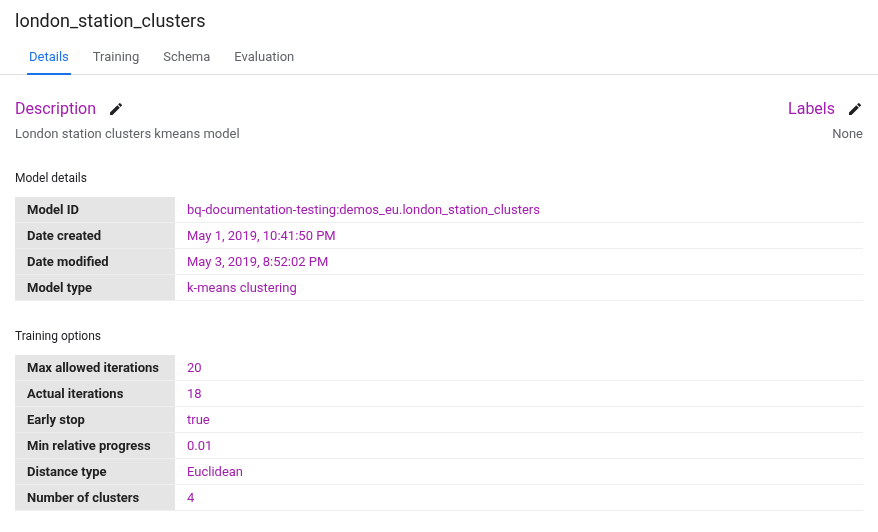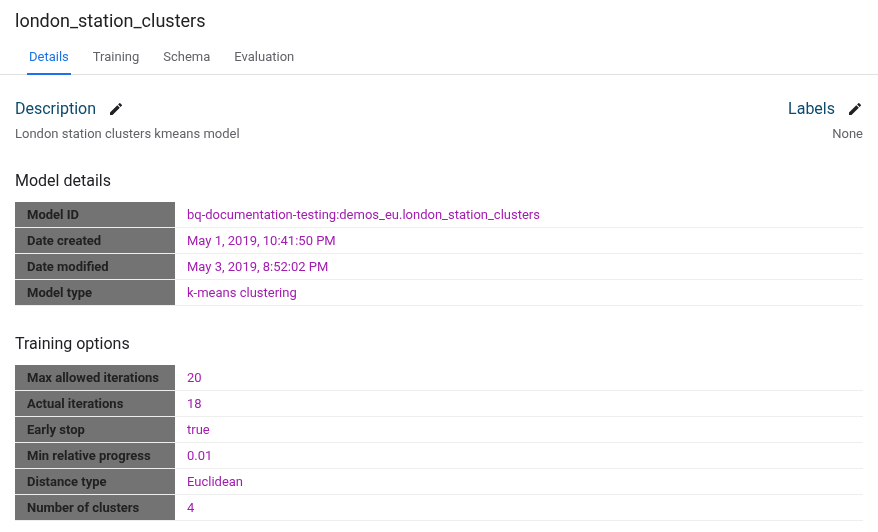--- a/index.html
+++ b/index.html
@@ -54,55 +54,55 @@
   .meta-block.right { text-align: left; }
   .meta-title-row {
     display: flex;
     align-items: center;
     gap: 12px;
     margin-bottom: 8px;
   }
   .meta-title {
     font-size: 16px;
     font-weight: 400;
-    color: #0c4a6e;
+    color: #a21caf;
   }
   .meta-value {
     font-size: 13px;
     color: #5f6368;
     text-align: right;
   }
   .edit-icon {
     width: 16px; height: 16px;
     cursor: pointer;
     fill: #202124;
   }
   .section-title {
-    font-size: 16px;
+    font-size: 12px;
     font-weight: 400;
     color: #202124;
     margin-bottom: 12px;
   }
   .section { margin-bottom: 28px; }
   table.details {
     width: 100%;
     border-collapse: collapse;
   }
   table.details tr {
     border-bottom: 1px solid #eee;
   }
   table.details td {
     padding: 5px 12px;
     font-size: 13px;
     vertical-align: middle;
     height: 24px;
   }
   table.details td.key {
     width: 160px;
-    background: #737373;
+    background: #e5e5e5;
     font-weight: 700;
     color: #212121;
   }
   table.details td.val {
     color: #a21caf;
   }
 </style>
 </head>
 <body>
 

